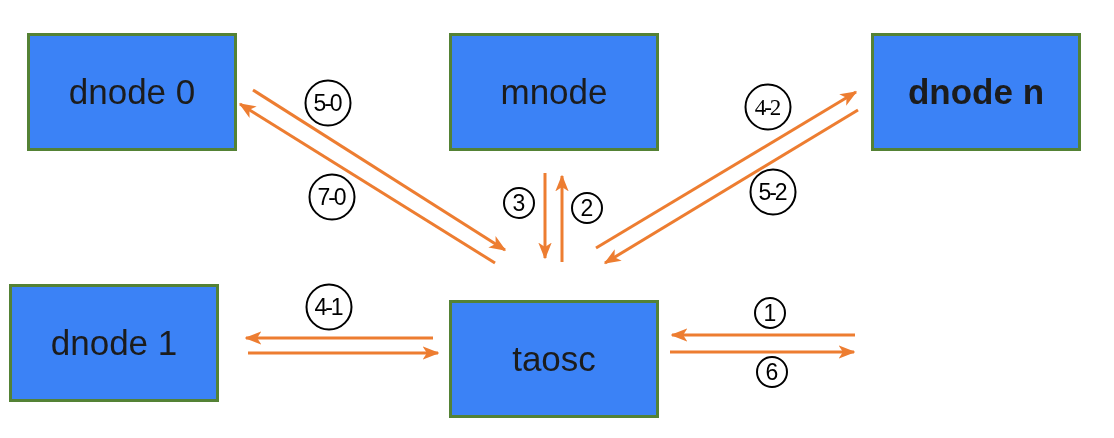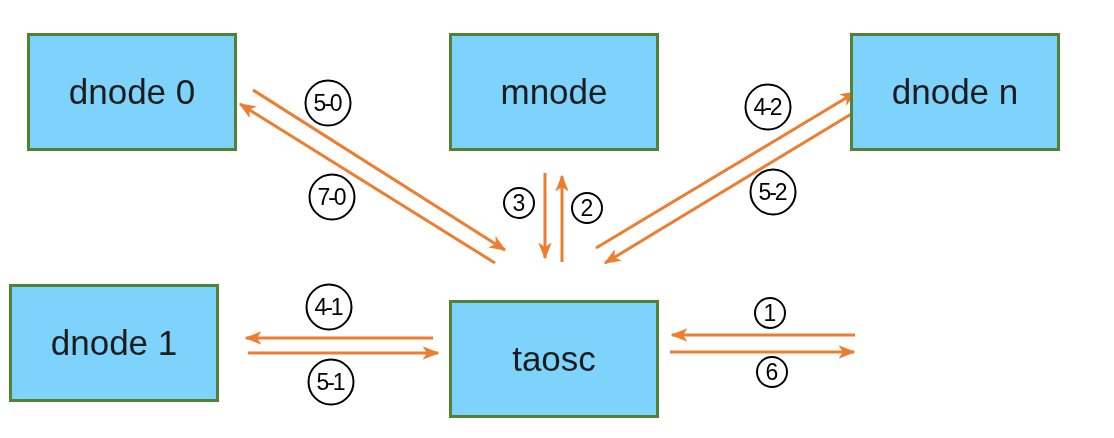--- a/index.html
+++ b/index.html
@@ -19,33 +19,33 @@
     position: absolute;
     left: 0;
     top: 0;
     width: 1114px;
     height: 438px;
   }
   .node {
     position: absolute;
     width: 210px;
     height: 118px;
-    background: #7dd3fc;
+    background: #3b82f6;
     border: 3px solid #548235;
     box-sizing: border-box;
     display: flex;
     align-items: center;
     justify-content: center;
     font-size: 35px;
     color: #1c1c1c;
     letter-spacing: 0px;
   }
   .node-dnode0 { left: 27px;  top: 33px; }
   .node-mnode  { left: 449px; top: 33px; }
-  .node-dnoden { left: 850px; top: 33px; }
+  .node-dnoden { left: 871px; top: 33px; font-weight: bold; }
   .node-dnode1 { left: 9px;  top: 284px; text-align: center; }
   .node-taosc  { left: 449px; top: 300px; }
   .node-app    { left: 871px; top: 284px; }
 
   .steplabel {
     position: absolute;
     transform: translate(-50%, -50%);
     background: #ffffff;
     border: 2.5px solid #000000;
     border-radius: 50%;
@@ -64,21 +64,21 @@
   }
   .steplabel.single {
     width: 32px;
     height: 32px;
     font-size: 23px;
   }
   .pos-l5_0 { left: 328px; top: 103px; text-align: right; }
   .pos-l4_0 { left: 332px; top: 197px; }
   .pos-l3   { left: 519px; top: 203px; }
   .pos-l2   { left: 587px; top: 208px; }
-  .pos-l4_2 { left: 768px; top: 107px; }
+  .pos-l4_2 { left: 768px; top: 107px; font-family: Liberation Serif, serif; }
   .pos-l5_2 { left: 773px; top: 192px; }
   .pos-l4_1 { left: 329px; top: 307px; }
   .pos-l5_1 { left: 331px; top: 382px; }
   .pos-l1   { left: 770px; top: 313px; }
   .pos-l6   { left: 772px; top: 372px; }
 </style>
 </head>
 <body>
 
 <div class="canvas">
@@ -122,17 +122,16 @@
     <span>taosc</span>
   </div>
 
   <div class="steplabel pair pos-l5_0">5-0</div>
   <div class="steplabel pair pos-l4_0">7-0</div>
   <div class="steplabel single pos-l3">3</div>
   <div class="steplabel single pos-l2">2</div>
   <div class="steplabel pair pos-l4_2">4-2</div>
   <div class="steplabel pair pos-l5_2">5-2</div>
   <div class="steplabel pair pos-l4_1">4-1</div>
-  <div class="steplabel pair pos-l5_1">5-1</div>
   <div class="steplabel single pos-l1">1</div>
   <div class="steplabel single pos-l6">6</div>
 
 </div>
 
 </body></html>

